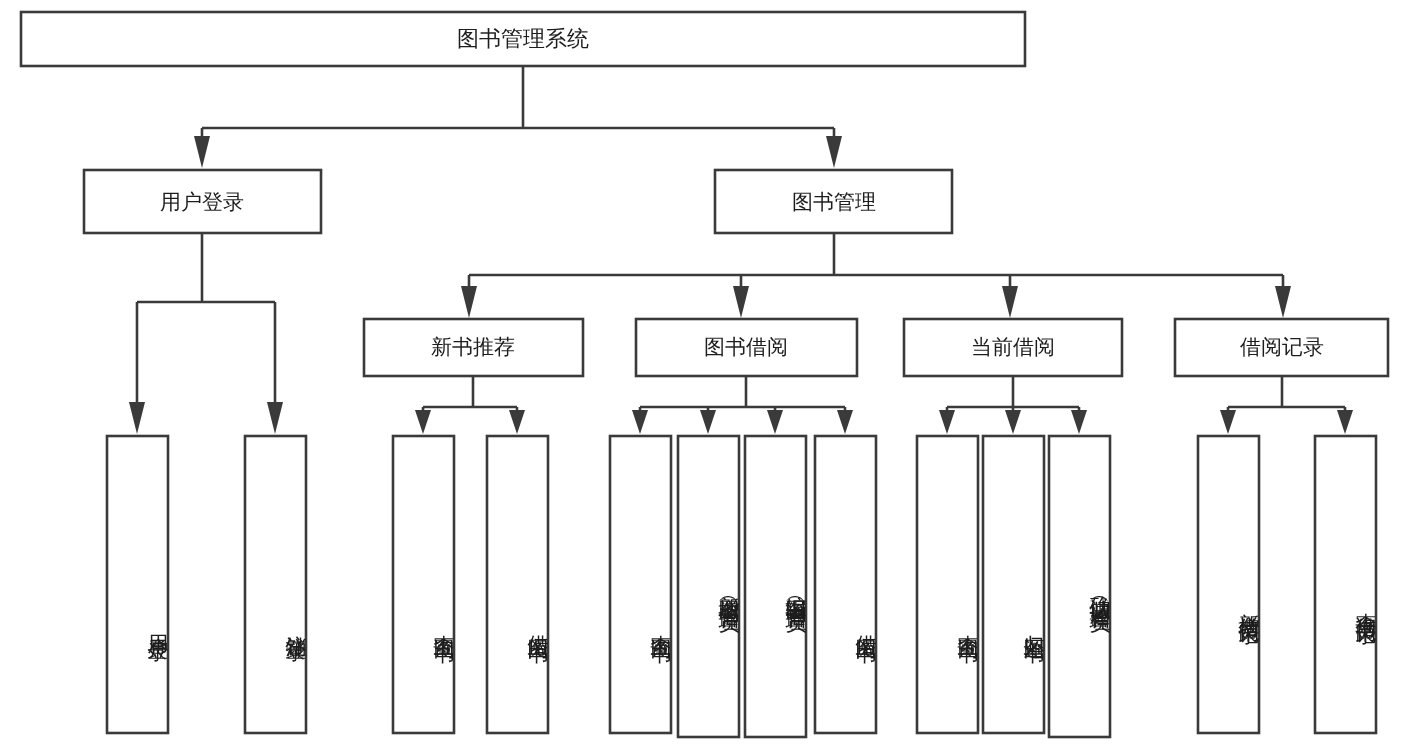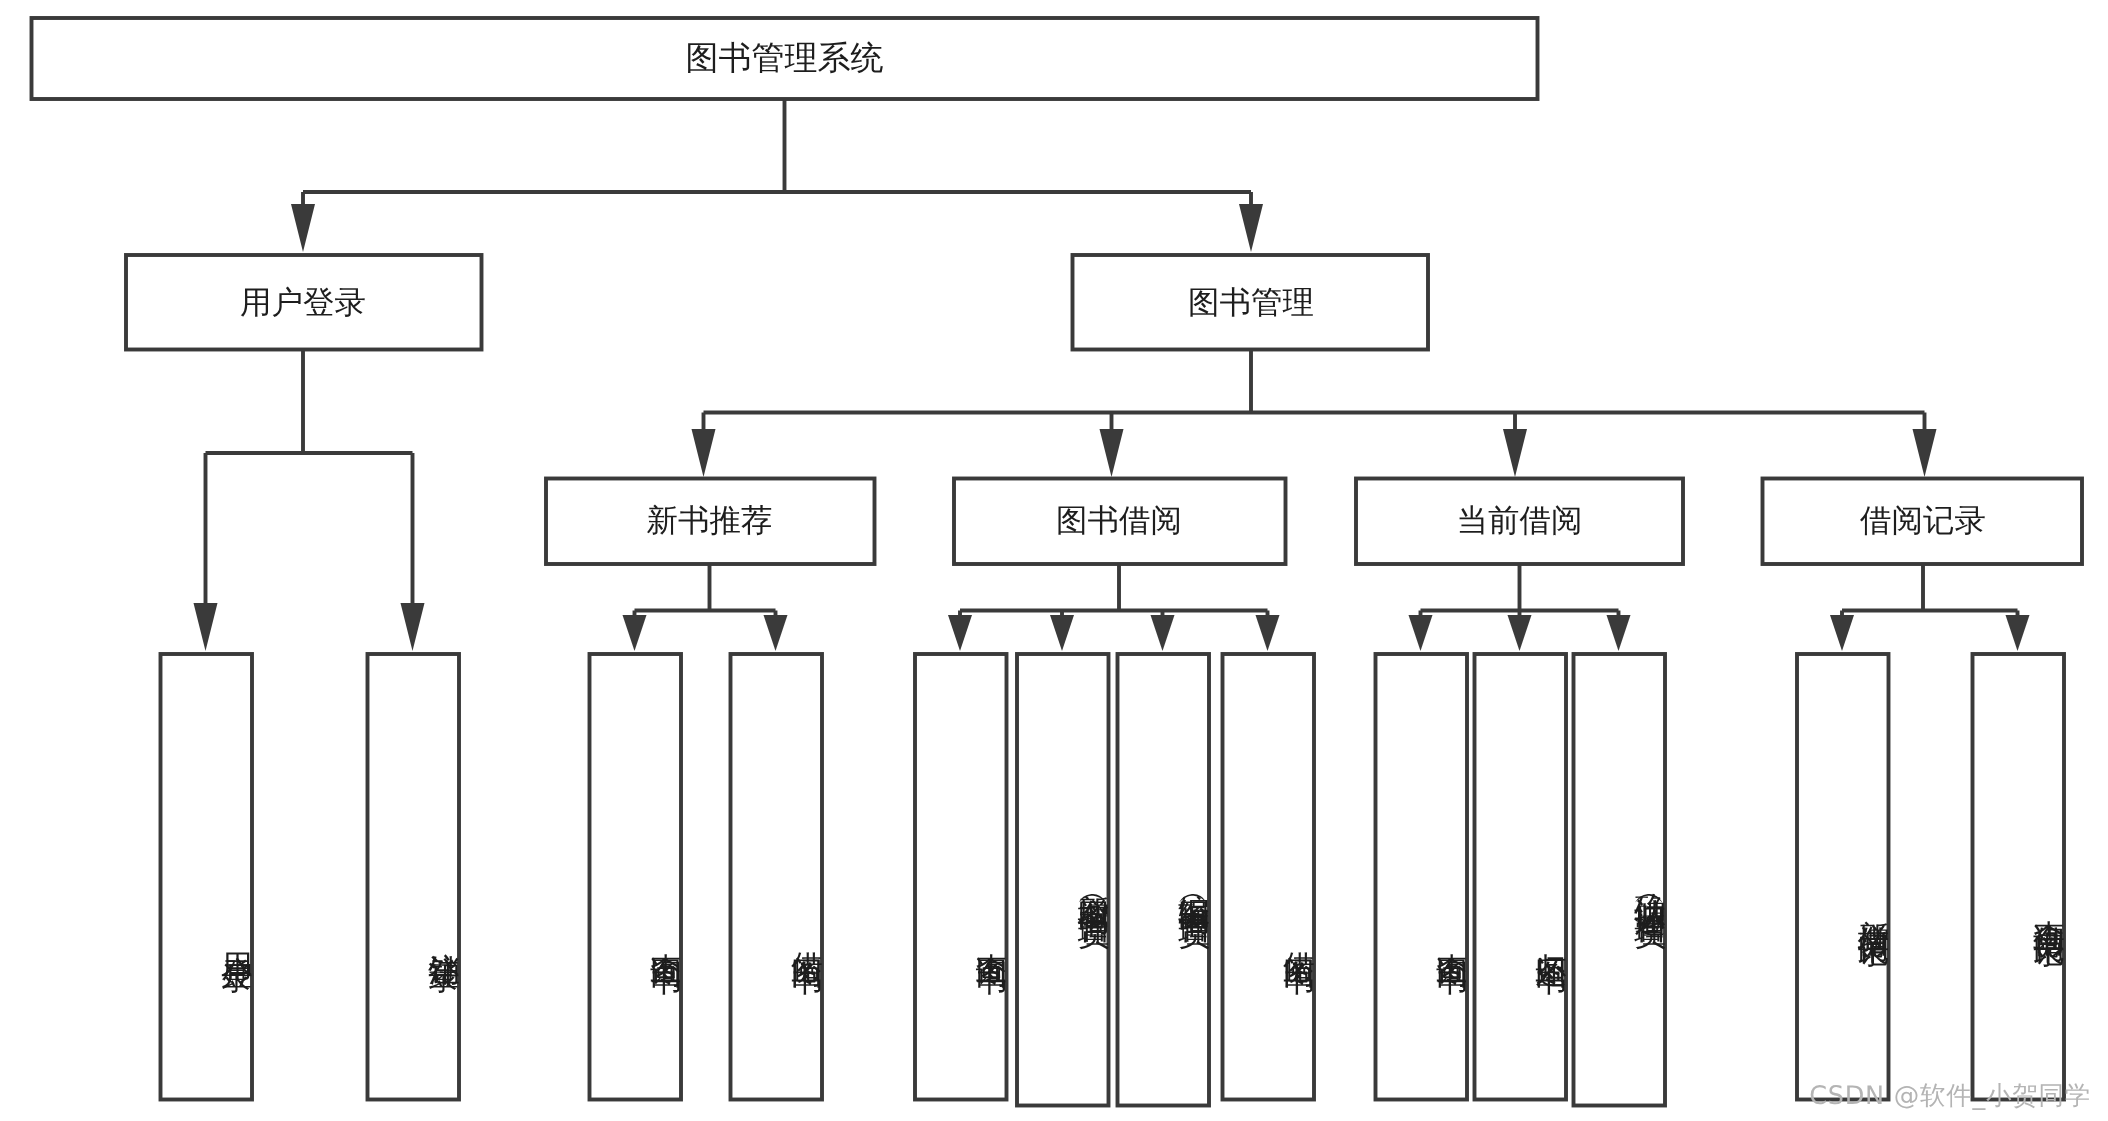--- a/index.html
+++ b/index.html
@@ -235,15 +235,14 @@
   <div class="vlabel" style="left:742px; top:443px; width:61px; height:294px;">编辑图书（管理员）</div>
   <div class="vlabel" style="left:812px; top:513px; width:61px; height:220px;">借阅图书</div>
 
   <div class="vlabel" style="left:914px; top:513px; width:61px; height:220px;">查询图书</div>
   <div class="vlabel" style="left:980px; top:513px; width:61px; height:220px;">归还图书</div>
   <div class="vlabel" style="left:1046px; top:443px; width:61px; height:294px;">确认归还（管理员）</div>
 
   <div class="vlabel" style="left:1195px; top:474px; width:61px; height:259px;">新增借阅记录</div>
   <div class="vlabel" style="left:1312px; top:474px; width:61px; height:259px;">查询借阅记录</div>
 
-  <div class="watermark">CSDN @软件_小贺同学</div>
 
 </div>
 
 </body></html>

